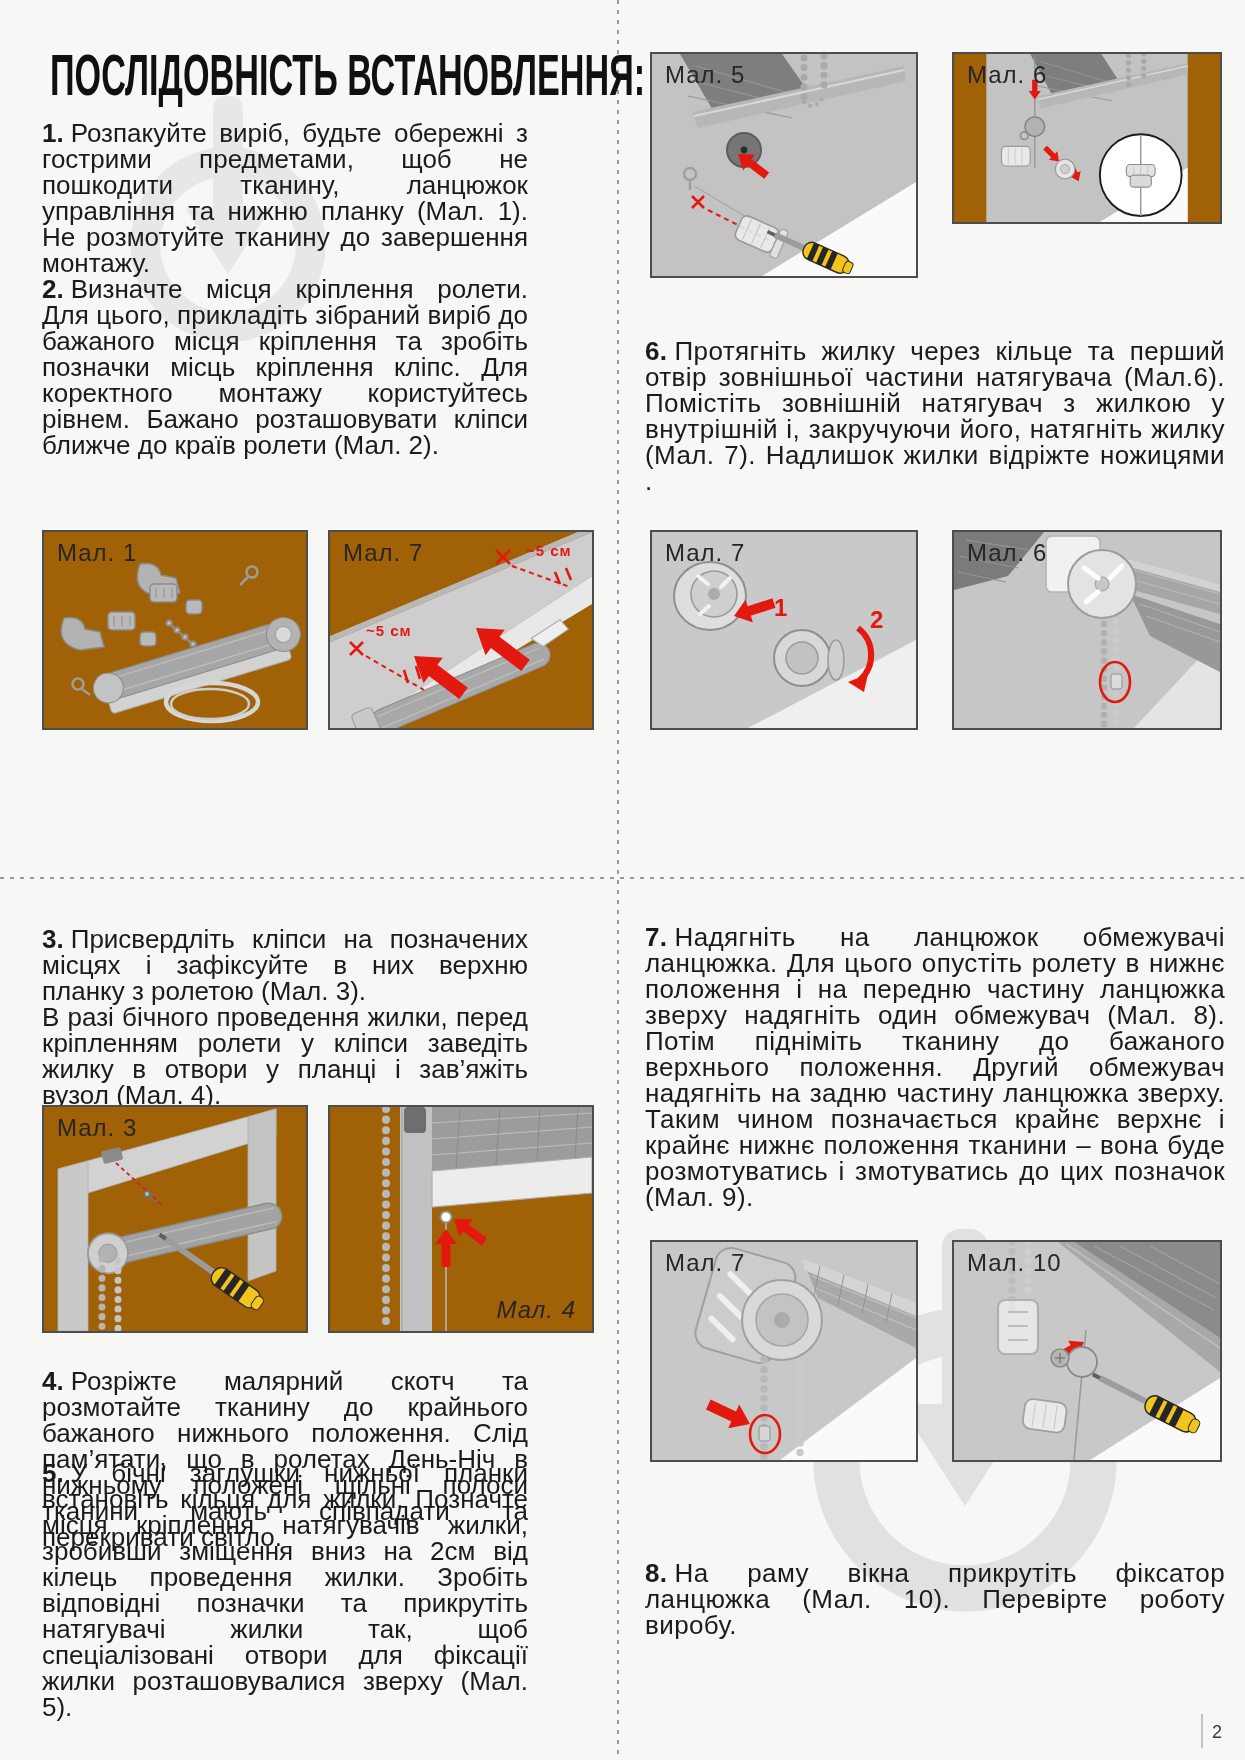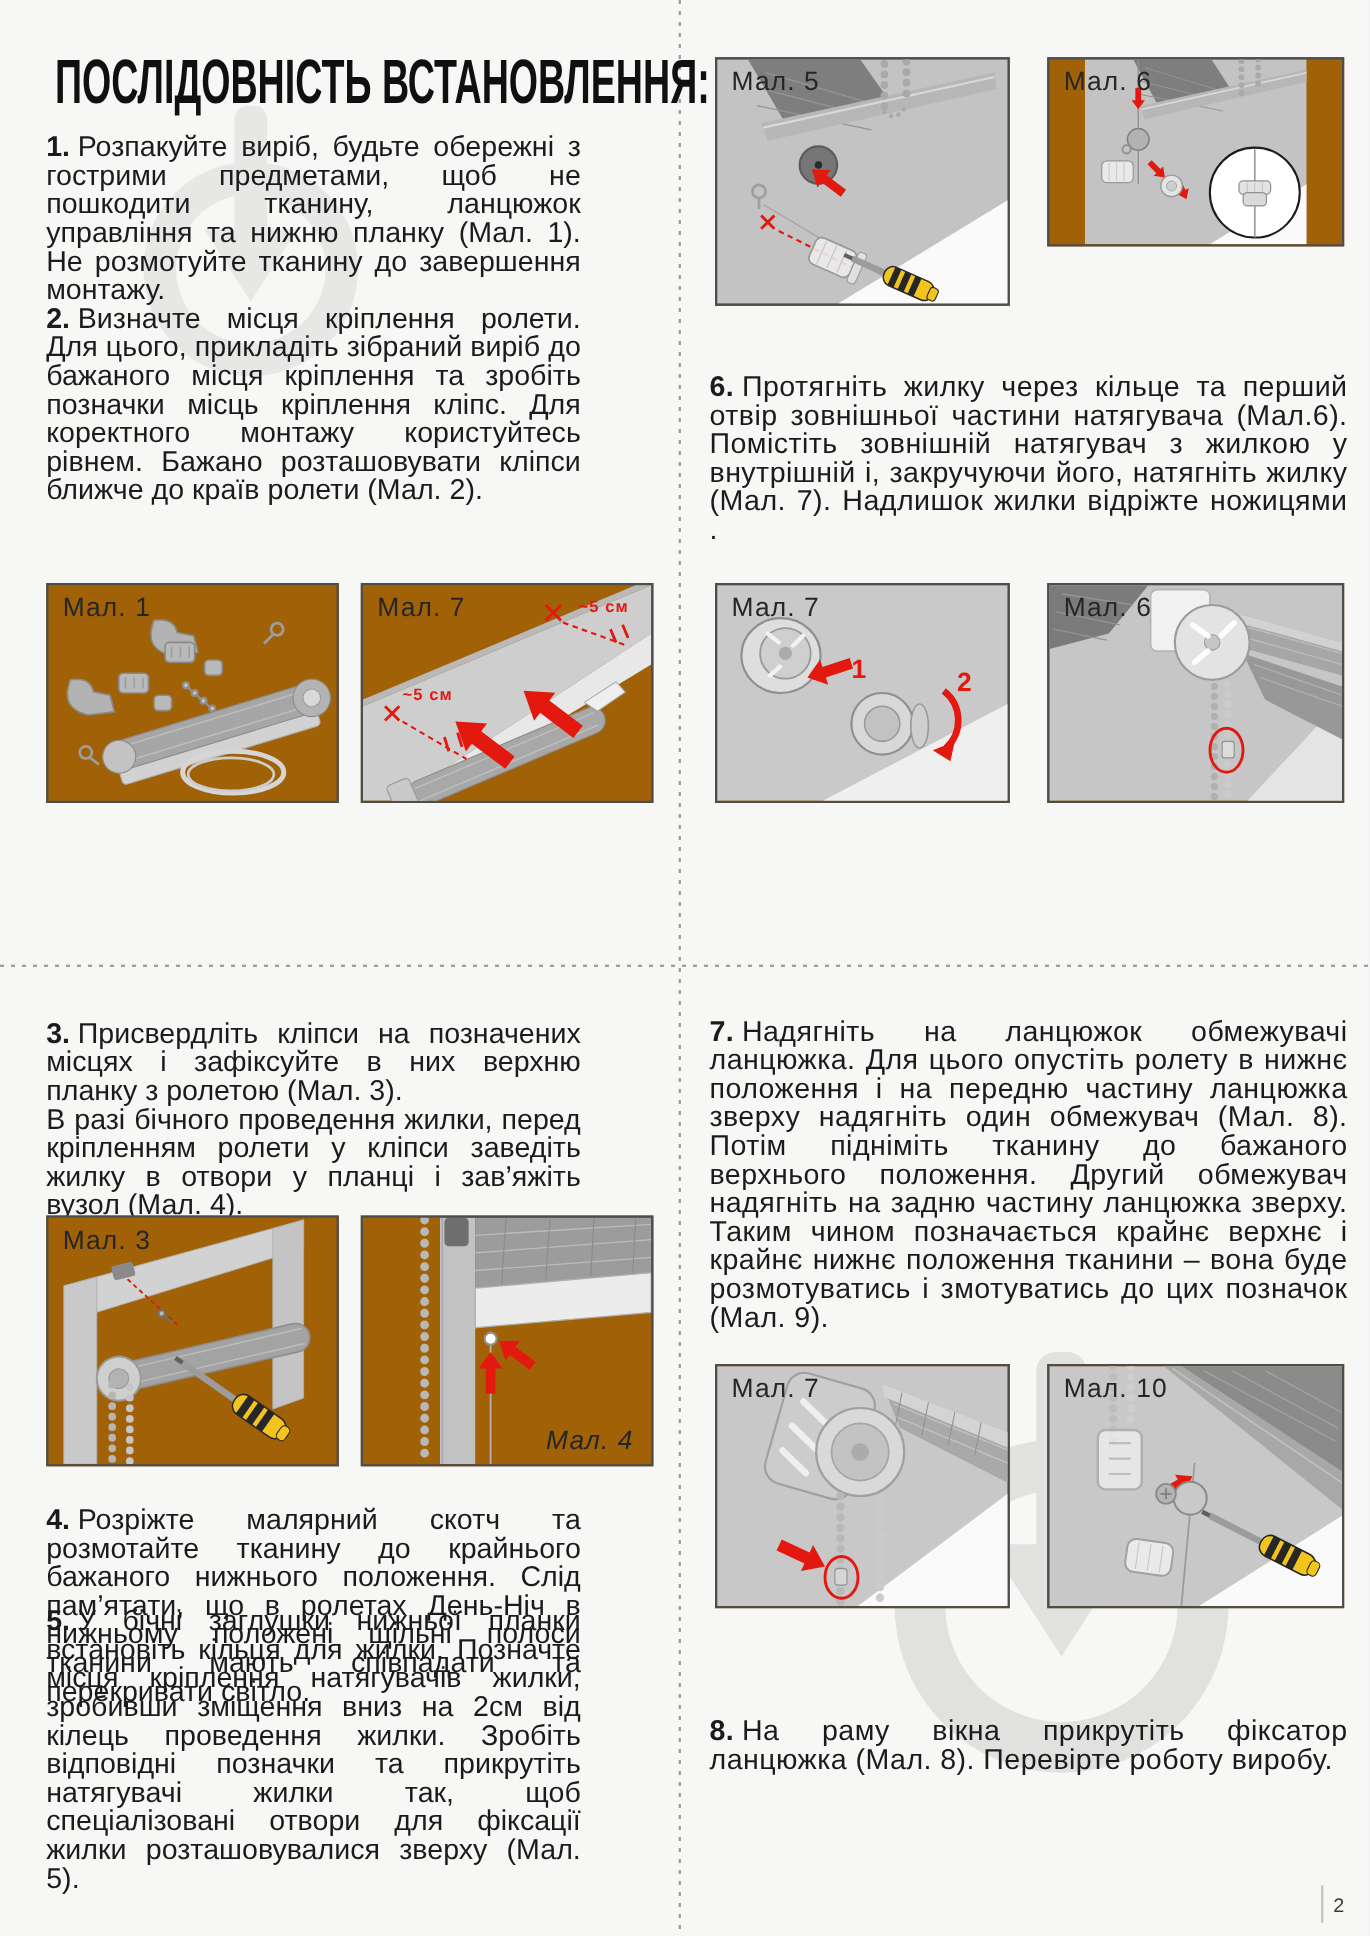--- a/index.html
+++ b/index.html
@@ -68,21 +68,21 @@
     <p><b class="num">4.</b><span>Розріжте малярний скотч та розмотайте тканину до крайнього бажаного нижнього положення. Слід пам’ятати, що в ролетах День-Ніч в нижньому положені щільні полоси тканини мають співпадати та перекривати світло.</span></p>
   </div>
   <div class="txt colL" style="top:1460px">
     <p><b class="num">5.</b><span>У бічні заглушки нижньої планки встановіть кільця для жилки. Позначте місця кріплення натягувачів жилки, зробивши зміщення вниз на 2см від кілець проведення жилки. Зробіть відповідні позначки та прикрутіть натягувачі жилки так, щоб спеціалізовані отвори для фіксації жилки розташовувалися зверху (Мал. 5).</span></p>
   </div>
 
   <div class="txt colR" style="top:924px">
     <p><b class="num">7.</b><span>Надягніть на ланцюжок обмежувачі ланцюжка. Для цього опустіть ролету в нижнє положення і на передню частину ланцюжка зверху надягніть один обмежувач (Мал. 8). Потім підніміть тканину до бажаного верхнього положення. Другий обмежувач надягніть на задню частину ланцюжка зверху. Таким чином позначається крайнє верхнє і крайнє нижнє положення тканини – вона буде розмотуватись і змотуватись до цих позначок (Мал. 9).</span></p>
   </div>
   <div class="txt colR" style="top:1560px">
-    <p><b class="num">8.</b><span>На раму вікна прикрутіть фіксатор ланцюжка (Мал. 8). Перевірте роботу виробу.</span></p>
+    <p><b class="num">8.</b><span>На раму вікна прикрутіть фіксатор ланцюжка (Мал. 10). Перевірте роботу виробу.</span></p>
   </div>
 
   <div class="fig" style="left:42px;top:530px;width:266px;height:200px">
     <span class="fig-label">Мал. 1</span>
     <svg viewBox="0 0 262 196">
       <g fill="#b3b3b3" stroke="#8a8a8a" stroke-width="1.5">
         <path d="M96 32 q-10 26 16 32 l24 -3 -4 -15 -15 -3 q-3 -14 -21 -11 z"></path>
         <path d="M20 86 q-10 26 16 32 l24 -3 -4 -15 -15 -3 q-3 -14 -21 -11 z"></path>
       </g>
       <g fill="#b9b9b9" stroke="#8a8a8a" stroke-width="1.5">

